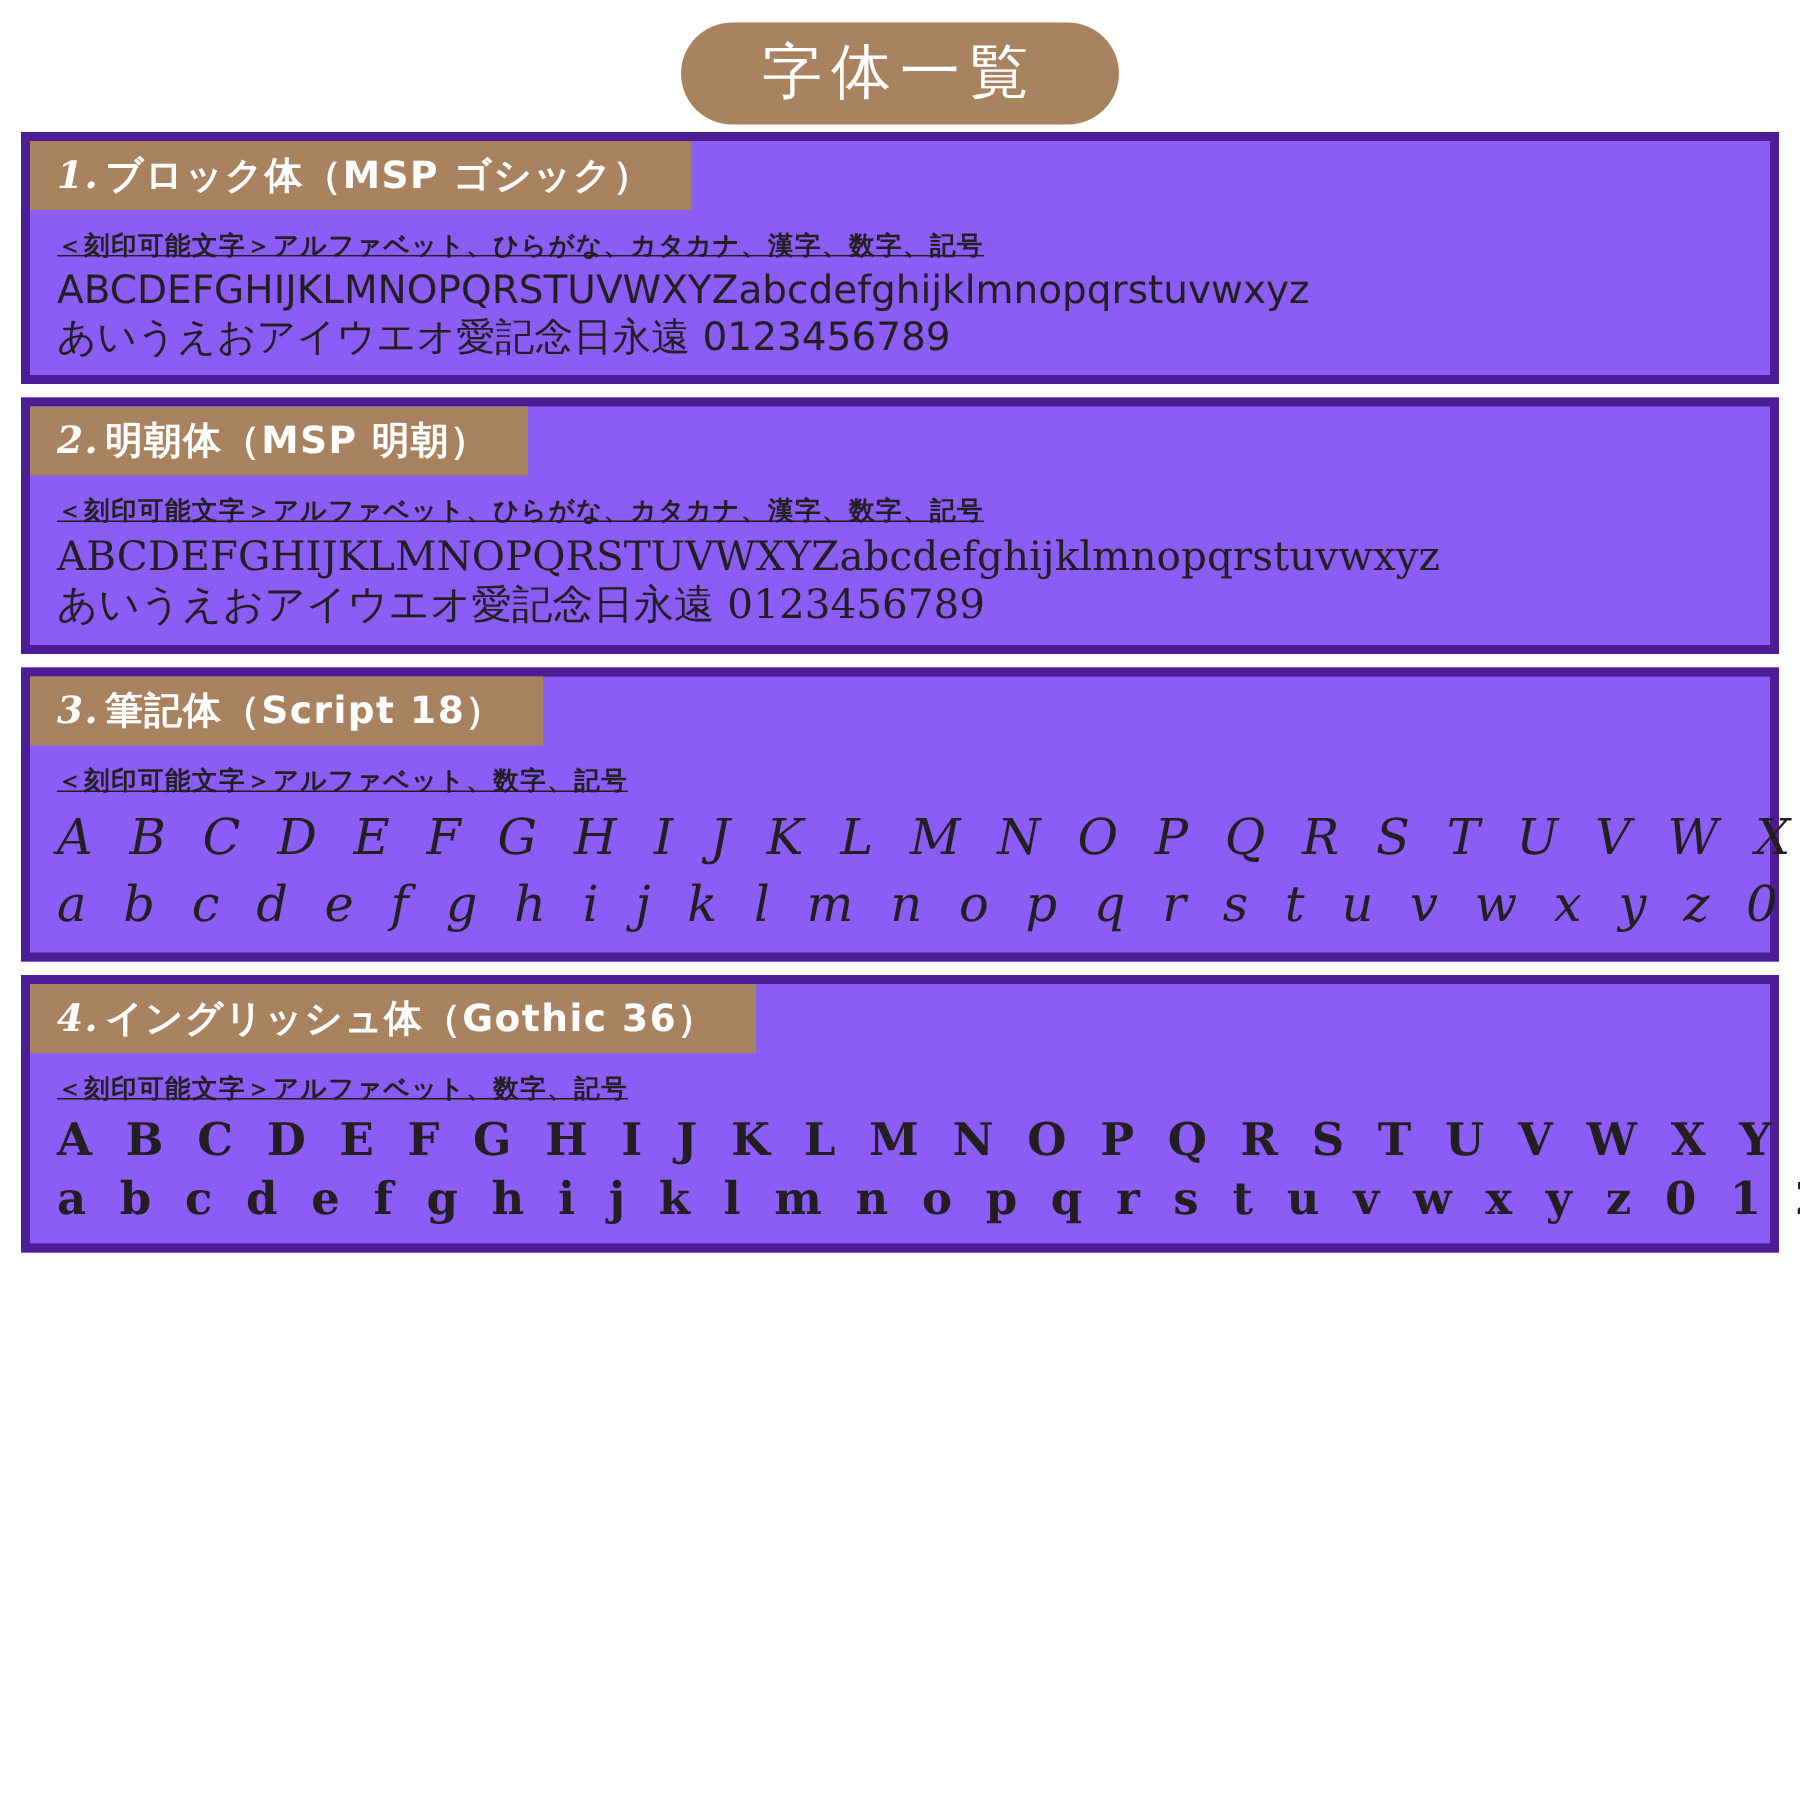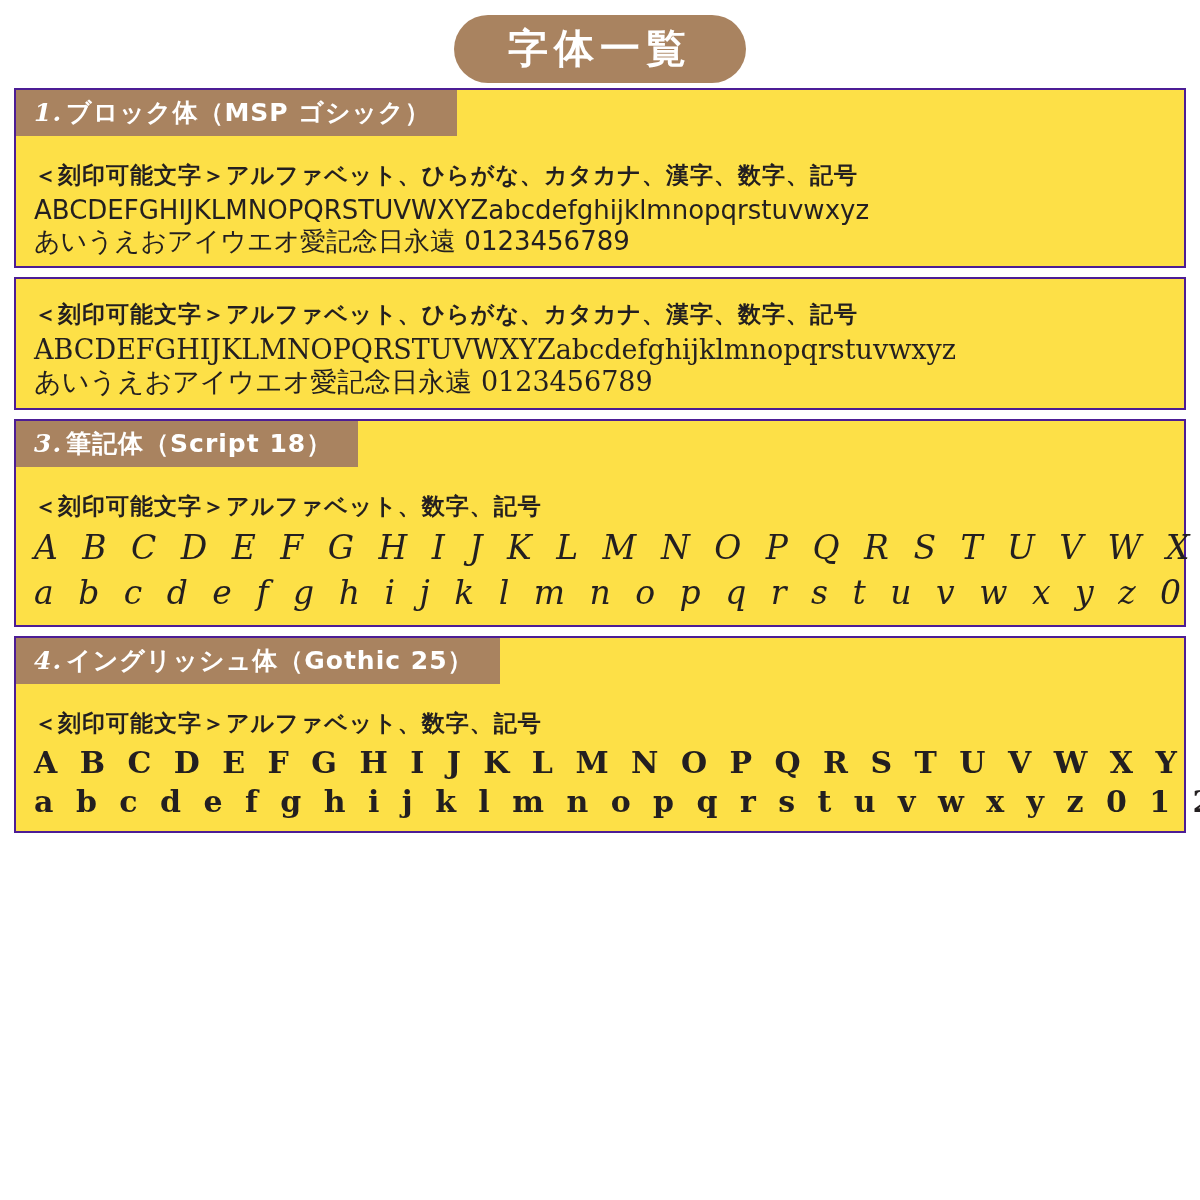--- a/index.html
+++ b/index.html
@@ -28,31 +28,31 @@
     justify-content: center;
     align-items: center;
     height: 78px;
   }
   .title-pill {
     background: #a98360;
     color: #ffffff;
     border-radius: 34px;
     padding: 10px 54px 12px 54px;
     font-size: 40px;
-    font-weight: bold;
+    font-weight: normal;
     letter-spacing: 6px;
     line-height: 1.15;
     font-family: "DejaVu Sans", sans-serif;
   }
 
   
   .section {
-    border: 2px solid #4c1d95;
+    border: 6px solid #4c1d95;
     margin-bottom: 9px;
-    background: #fde047;
+    background: #8b5cf6;
     padding: 0 0 10px 0;
     position: relative;
   }
   .sec-head {
     display: inline-block;
     background: #a98360;
     color: #ffffff;
     font-size: 25px;
     font-weight: bold;
     padding: 6px 26px 7px 18px;
@@ -64,25 +64,26 @@
   .sec-head .num {
     font-family: "DejaVu Serif", serif;
     font-style: italic;
     font-weight: bold;
     margin-right: 4px;
   }
   .body {
     padding: 0 18px;
   }
   .note {
-    font-size: 23px;
+    font-size: 17px;
     font-weight: bold;
     letter-spacing: 1px;
-    margin: 20px 0 4px 0;
+    margin: 8px 0 4px 0;
     font-family: "DejaVu Sans", sans-serif;
+    text-decoration: underline;
   }
   .note-serif {
     font-family: "DejaVu Serif", serif;
     font-weight: bold;
   }
   .sample {
     line-height: 1.18;
     white-space: nowrap;
   }
 
@@ -142,41 +143,44 @@
       <span class="num">1.</span><span>ブロック体（MSP ゴシック）</span>
     </div>
     <div class="body">
       <div class="note">＜刻印可能文字＞アルファベット、ひらがな、カタカナ、漢字、数字、記号</div>
       <div class="sample f-gothic">ABCDEFGHIJKLMNOPQRSTUVWXYZabcdefghijklmnopqrstuvwxyz</div>
       <div class="sample f-gothic jp">あいうえおアイウエオ愛記念日永遠 0123456789</div>
     </div>
   </div>
 
   <div class="section">
+    <div class="sec-head">
+      <span class="num">2.</span><span>明朝体（MSP 明朝）</span>
+    </div>
     <div class="body">
       <div class="note note-serif">＜刻印可能文字＞アルファベット、ひらがな、カタカナ、漢字、数字、記号</div>
       <div class="sample f-mincho">ABCDEFGHIJKLMNOPQRSTUVWXYZabcdefghijklmnopqrstuvwxyz</div>
       <div class="sample f-mincho jp">あいうえおアイウエオ愛記念日永遠 0123456789</div>
     </div>
   </div>
 
   <div class="section">
     <div class="sec-head">
       <span class="num">3.</span><span>筆記体（Script 18）</span>
     </div>
     <div class="body">
       <div class="note">＜刻印可能文字＞アルファベット、数字、記号</div>
       <div class="sample f-script">A B C D E F G H I J K L M N O P Q R S T U V W X Y Z</div>
       <div class="sample f-script lower">a b c d e f g h i j k l m n o p q r s t u v w x y z   0 1 2 3 4 5 6 7 8 9</div>
     </div>
   </div>
 
   <div class="section">
     <div class="sec-head">
-      <span class="num">4.</span><span>イングリッシュ体（Gothic 25）</span>
+      <span class="num">4.</span><span>イングリッシュ体（Gothic 36）</span>
     </div>
     <div class="body">
       <div class="note">＜刻印可能文字＞アルファベット、数字、記号</div>
       <div class="sample f-gothic57">A B C D E F G H I J K L M N O P Q R S T U V W X Y Z</div>
       <div class="sample f-gothic57 lower">a b c d e f g h i j k l m n o p q r s t u v w x y z   0 1 2 3 4 5 6 7 8 9</div>
     </div>
   </div>
 
 
 </div>

